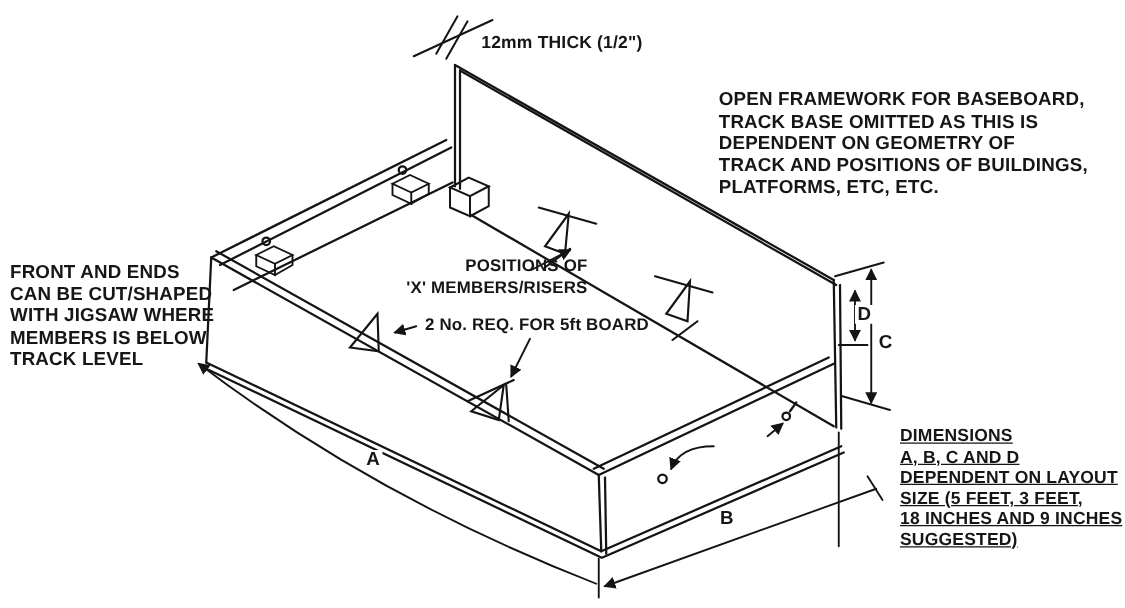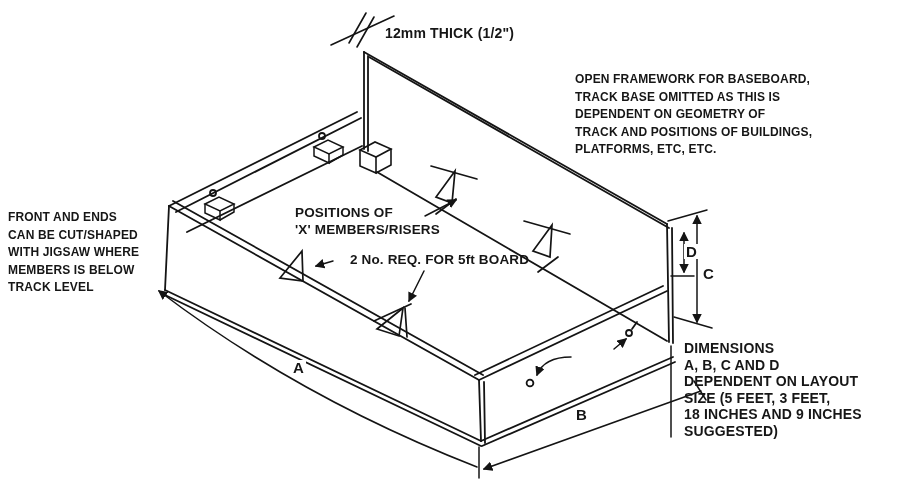--- a/index.html
+++ b/index.html
@@ -5,28 +5,28 @@
   html,body{margin:0;padding:0;background:#fff;}
   #stage{
     position:relative;width:900px;height:486px;background:#ffffff;
     font-family:"Liberation Sans", sans-serif;color:#141414;overflow:hidden;
   }
   #linework{position:absolute;left:0;top:0;}
   .note{
     position:absolute;white-space:pre-line;font-weight:600;
     letter-spacing:.15px;color:#161616;
   }
-  .n15{font-size:12px;line-height:17.5px;}
+  .n15{font-size:15px;line-height:17.5px;}
   .n14{font-size:14px;line-height:16.5px;}
   .n13{font-size:13.5px;line-height:17px;}
   .dim-label{
     position:absolute;font-size:15px;font-weight:700;color:#161616;
     background:#ffffff;padding:0 2px;line-height:15px;
   }
-  .center{text-align:left;}
+  .center{text-align:right;}
 </style>
 </head>
 <body>
 
 <div id="stage">
 
   <svg id="linework" width="900" height="486" viewBox="0 0 900 486" fill="none" stroke="#141414" stroke-width="1.8" stroke-linecap="round">
     <defs>
       <marker id="arr" viewBox="0 0 10 10" refX="8.5" refY="5" markerWidth="6.5" markerHeight="6.5" orient="auto-start-reverse">
         <path d="M0,0 L10,5 L0,10 Z" fill="#141414" stroke="none"></path>
@@ -143,24 +143,24 @@
 
   <div class="note n15" style="left:8px;top:209px;width:175px;">FRONT AND ENDS
 CAN BE CUT/SHAPED
 WITH JIGSAW WHERE
 MEMBERS IS BELOW
 TRACK LEVEL</div>
 
   <div class="note n13 center" style="left:295px;top:204px;width:175px;">POSITIONS OF
 'X' MEMBERS/RISERS</div>
 
-  <div class="note n13" style="left:350px;top:251px;">2 No. REQ. FOR 5ft BOARD</div>
+  <div class="note n13" style="left:340px;top:251px;">2 No. REQ. FOR 5ft BOARD</div>
 
 
-  <div class="note n14" style="left:684px;top:340px;width:178px;">DIMENSIONS
+  <div class="note n14" style="left:720px;top:340px;width:178px;text-decoration:underline;">DIMENSIONS
 A, B, C AND D
 DEPENDENT ON LAYOUT
 SIZE (5 FEET, 3 FEET,
 18 INCHES AND 9 INCHES
 SUGGESTED)</div>
 
   <div class="dim-label" style="left:291px;top:360px;">A</div>
   <div class="dim-label" style="left:574px;top:407px;">B</div>
   <div class="dim-label" style="left:701px;top:266px;">C</div>
   <div class="dim-label" style="left:684px;top:244px;">D</div>

